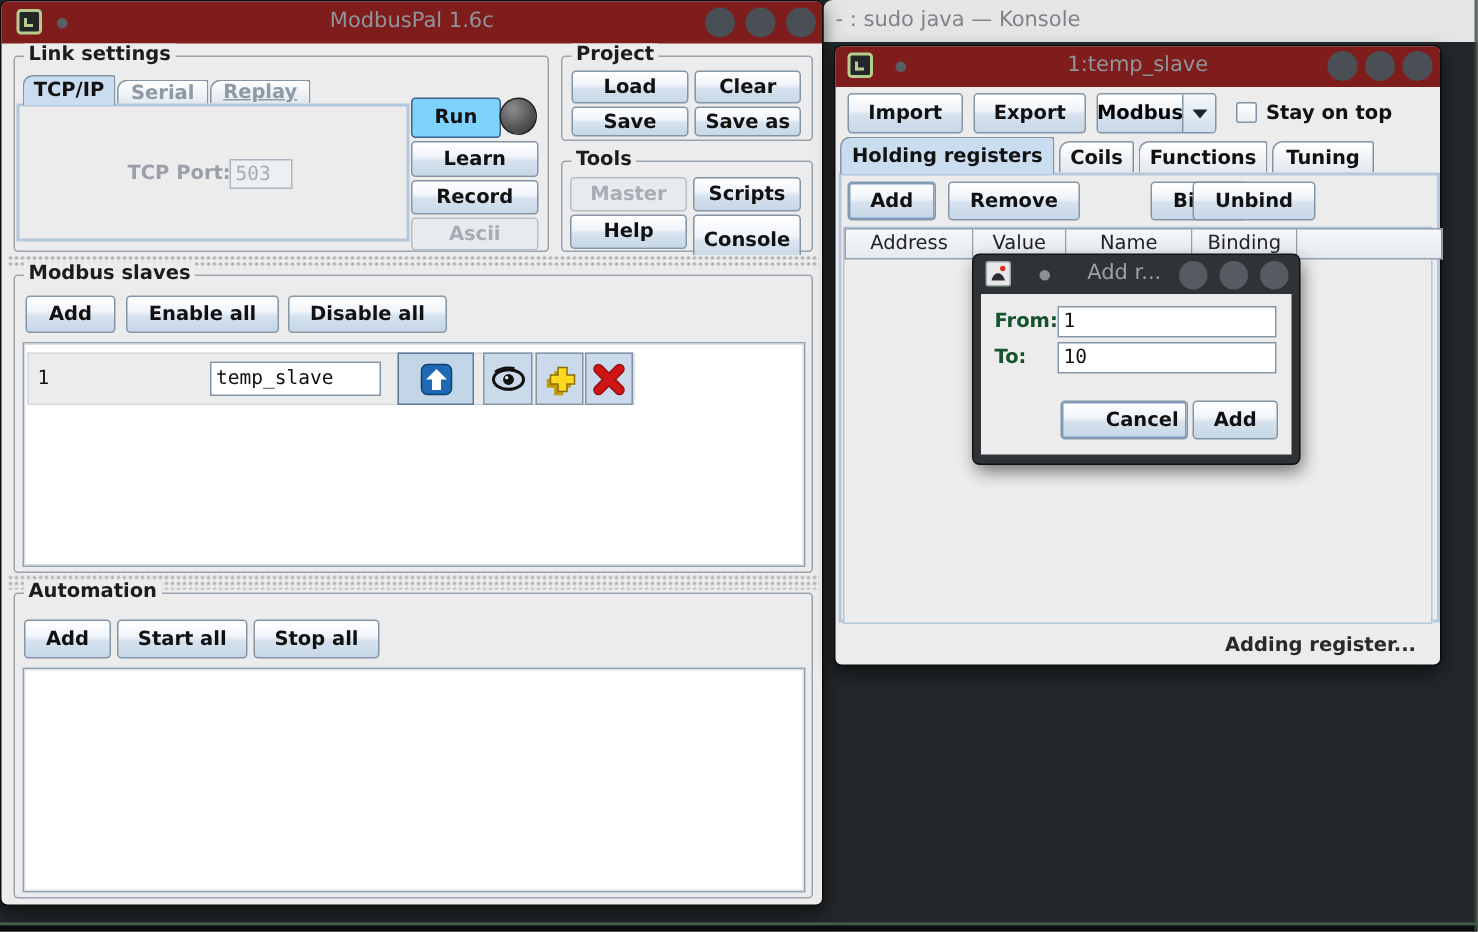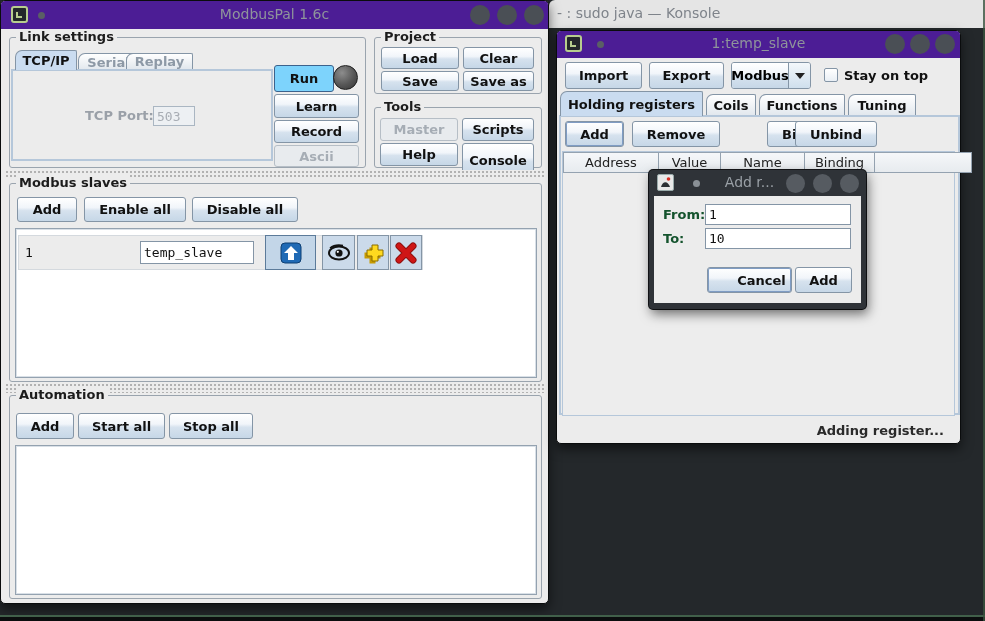--- a/index.html
+++ b/index.html
@@ -11,21 +11,21 @@
   .edge-bottom-green { position:absolute; left:0; top:615px; width:985px; height:2px; background:#41604a; }
   .edge-bottom-black { position:absolute; left:0; top:617px; width:985px; height:4px; background:#0b0d0e; }
   .edge-right-green { position:absolute; left:983px; top:0; width:2px; height:621px; background:#39523e; opacity:.8; }
 
   
   .konsole-bar { position:absolute; left:549px; top:0; width:436px; height:28px; background:#e5e5e5; border-top-left-radius:6px; }
   .konsole-bar .ktitle { position:absolute; left:8px; top:5px; font-size:14px; color:#7e838a; }
 
   
   .xwindow { position:absolute; background:#ececec; border:1px solid #0a0c0d; border-radius:5px; box-shadow:0 5px 12px rgba(0,0,0,.55); overflow:visible; }
-  .titlebar { position:absolute; left:0; top:0; right:0; height:28px; background:#4c1d95; border-radius:4px 4px 0 0; }
+  .titlebar { position:absolute; left:0; top:0; right:0; height:28px; background:#7f1d1d; border-radius:4px 4px 0 0; }
   .titlebar .wtitle { position:absolute; left:0; right:0; top:5px; text-align:center; font-size:14px; color:#8f959b; }
   .circ { position:absolute; top:4px; width:20px; height:20px; border-radius:50%; background:#4a4f55; }
   .app-icon { position:absolute; left:10px; top:5px; width:17px; height:17px; border:2px solid #b7cd8e; border-radius:3px; background:#23272a; }
   .app-icon i { position:absolute; left:3px; top:4px; width:6px; height:6px; border:2px solid #b7cd8e; border-top:none; border-right:none; display:block; }
   .tdot { position:absolute; top:11px; width:7px; height:7px; border-radius:50%; background:#5a5f65; }
 
   
   .btn { position:absolute; display:flex; align-items:center; justify-content:center;
          background:linear-gradient(180deg,#ffffff 0%,#f1f5fa 42%,#d6e2ee 55%,#c6d7e7 100%);
          border:1px solid #8495a6; border-radius:3px; font-weight:bold; font-size:13px; color:#111; cursor:default; }
@@ -99,21 +99,21 @@
       <span class="circ" style="right:58px;"></span>
       <span class="circ" style="right:31px;"></span>
       <span class="circ" style="right:4px;"></span>
     </div>
 
     <div class="group" style="left:8px; top:36px; width:357px; height:131px;">
       <span class="gtitle">Link settings</span>
     </div>
     <div class="tab sel" style="left:14px; top:49px; width:62px; height:20px;">TCP/IP</div>
     <div class="tab off" style="left:77px; top:52px; width:61px; height:17px;">Serial</div>
-    <div class="tab off" style="left:125px; top:52px; width:67px; height:16px;">Replay</div>
+    <div class="tab off" style="left:139px; top:52px; width:67px; height:16px;text-decoration:underline;">Replay</div>
     <div class="tabpane" style="left:10px; top:68px; width:262px; height:92px;"></div>
     <span style="position:absolute; left:84px; top:107px; font-weight:bold; font-size:13px; color:#9aa0a8;">TCP Port:</span>
     <input class="tfield" style="left: 152px; top: 105px; width: 42px; height: 20px;" disabled="" value="503">
     <div class="btn pressed" style="left:273px; top:64px; width:60px; height:27px;">Run</div>
     <span class="led" style="left:332px; top:64px;"></span>
     <div class="btn" style="left:273px; top:93px; width:85px; height:24px;">Learn</div>
     <div class="btn" style="left:273px; top:119px; width:85px; height:23px;">Record</div>
     <div class="btn disabled" style="left:273px; top:144px; width:85px; height:22px;">Ascii</div>
 
     <div class="group" style="left:373px; top:36px; width:168px; height:57px;">
@@ -213,21 +213,21 @@
     <div class="tabpane" style="left:2px; top:84px; width:401px; height:300px;"></div>
 
     <div class="btn focusring" style="left:8px; top:90px; width:59px; height:26px;">Add</div>
     <div class="btn" style="left:75px; top:90px; width:88px; height:26px;">Remove</div>
     <div class="btn" style="left:170px; top:90px; width:63px; height:26px;margin-left:40px;">Bind</div>
     <div class="btn" style="left:238px; top:90px; width:82px; height:26px;">Unbind</div>
 
     <div style="position:absolute; left:5px; top:120px; width:393px; height:265px; background:#ededed; border:1px solid #aebccা0;"></div>
     <div style="position:absolute; left:5px; top:120px; width:393px; height:265px; background:#ededed; border:1px solid #b5c7da;"></div>
     <div class="thead" style="left:6px; top:121px;">
-      <span class="thcell" style="width:96px;">Address</span>
+      <span class="thcell" style="width:86px;">Address</span>
       <span class="thcell" style="width:62px;">Value</span>
       <span class="thcell" style="width:84px;">Name</span>
       <span class="thcell" style="width:70px;">Binding</span>
       <span class="thcell" style="width:97px;"></span>
     </div>
 
     <span class="statusmsg" style="right:16px; top:392px;">Adding register...</span>
   </div>
 
   <div class="dialog">

